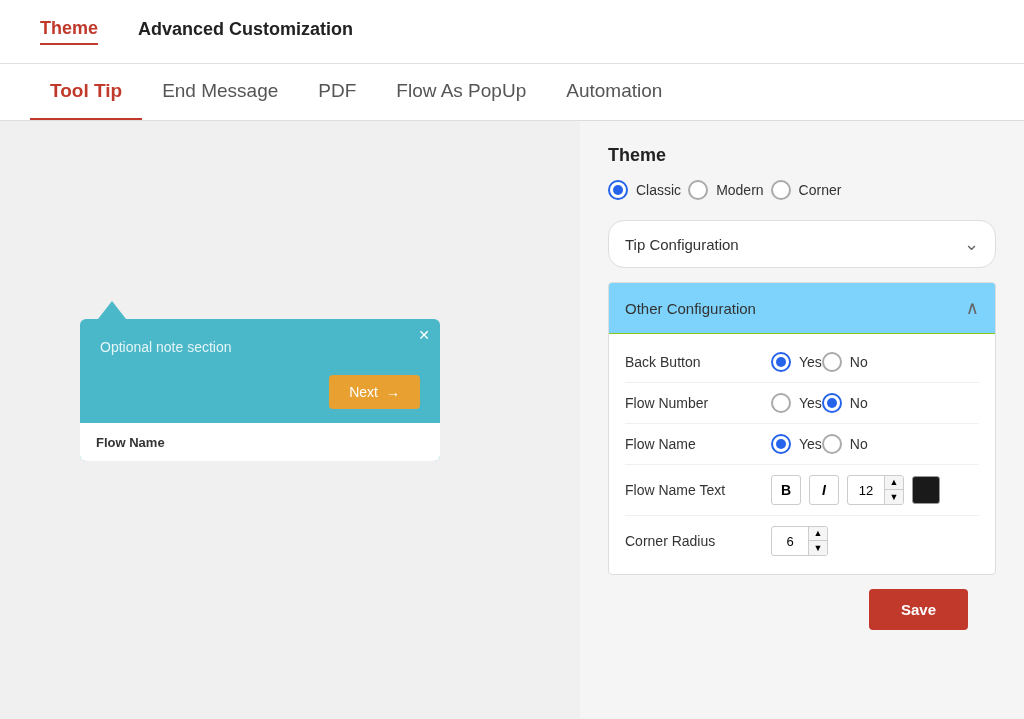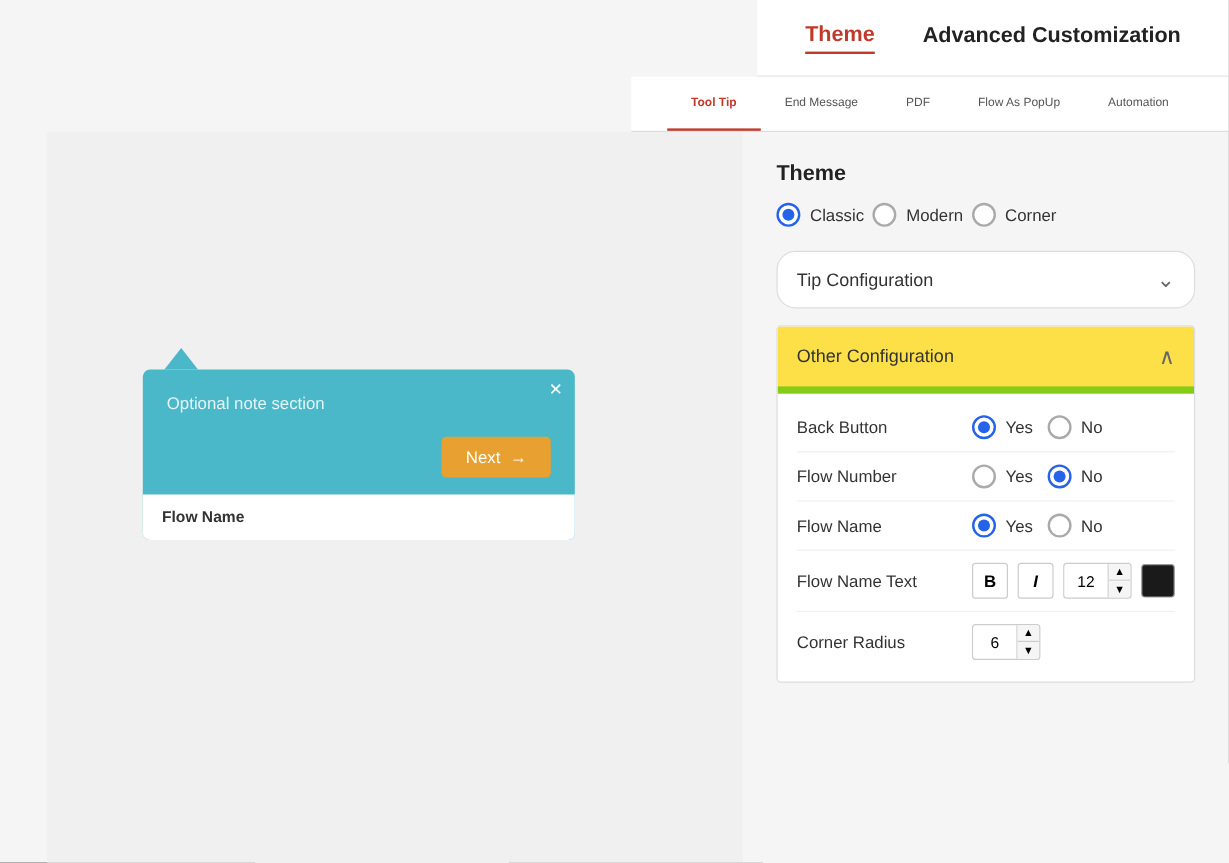--- a/index.html
+++ b/index.html
@@ -13,21 +13,20 @@
       width: 1024px;
       height: 719px;
       overflow: hidden;
     }
     .app-container {
       background: #f5f5f5;
       width: 1024px;
       height: 719px;
       display: flex;
       flex-direction: column;
-      align-items: flex-end;
     }
     .top-bar {
       background: #fff;
       border-bottom: 1px solid #e0e0e0;
       padding: 18px 40px;
       display: flex;
       align-items: center;
       gap: 40px;
     }
     .top-tab {
@@ -49,21 +48,21 @@
     }
     .nav-tabs {
       background: #fff;
       border-bottom: 1px solid #ddd;
       padding: 0 30px;
       display: flex;
       align-items: center;
       gap: 0;
     }
     .nav-tab {
-      font-size: 10px;
+      font-size: 19px;
       color: #555;
       padding: 16px 20px;
       cursor: pointer;
       border-bottom: 2px solid transparent;
     }
     .nav-tab.active {
       color: #c0392b;
       border-bottom: 2px solid #c0392b;
       font-weight: 600;
     }
@@ -216,27 +215,27 @@
       font-size: 18px;
       color: #666;
     }
     .other-config-section {
       background: #fff;
       border: 1px solid #ddd;
       border-radius: 4px;
       overflow: hidden;
     }
     .other-config-header {
-      background: #fde047;
+      background: #7dd3fc;
       padding: 14px 16px;
       display: flex;
       justify-content: space-between;
       align-items: center;
       cursor: pointer;
-      border-bottom: 6px solid #84cc16;
+      border-bottom: 1px solid #84cc16;
     }
     .other-config-title {
       font-size: 15px;
       font-weight: 500;
       color: #333;
     }
     .chevron-up {
       font-size: 18px;
       color: #666;
     }
@@ -255,21 +254,21 @@
     }
     .config-row-label {
       font-size: 14px;
       color: #333;
       width: 130px;
       flex-shrink: 0;
     }
     .yes-no-group {
       display: flex;
       align-items: center;
-      gap: 12px;
+      gap: 0;
     }
     .text-controls {
       display: flex;
       align-items: center;
       gap: 8px;
     }
     .format-btn {
       width: 30px;
       height: 30px;
       background: #fff;
@@ -500,16 +499,19 @@
               <div class="number-spinners">
                 <button class="spinner-btn">▲</button>
                 <button class="spinner-btn">▼</button>
               </div>
             </div>
           </div>
 
         </div>
       </div>
 
+      <div class="save-btn-row">
+        <button class="save-btn">Save</button>
+      </div>
 
     </div>
   </div>
 </div>
 
 </body></html>

